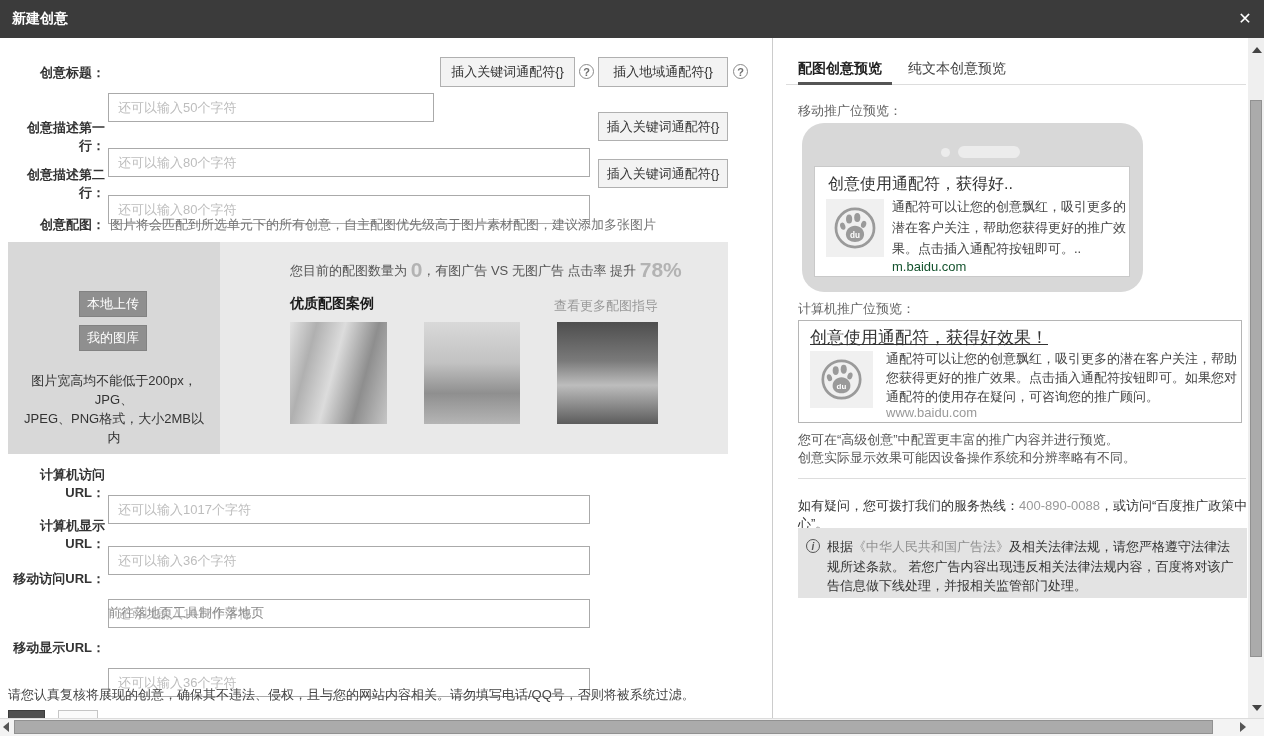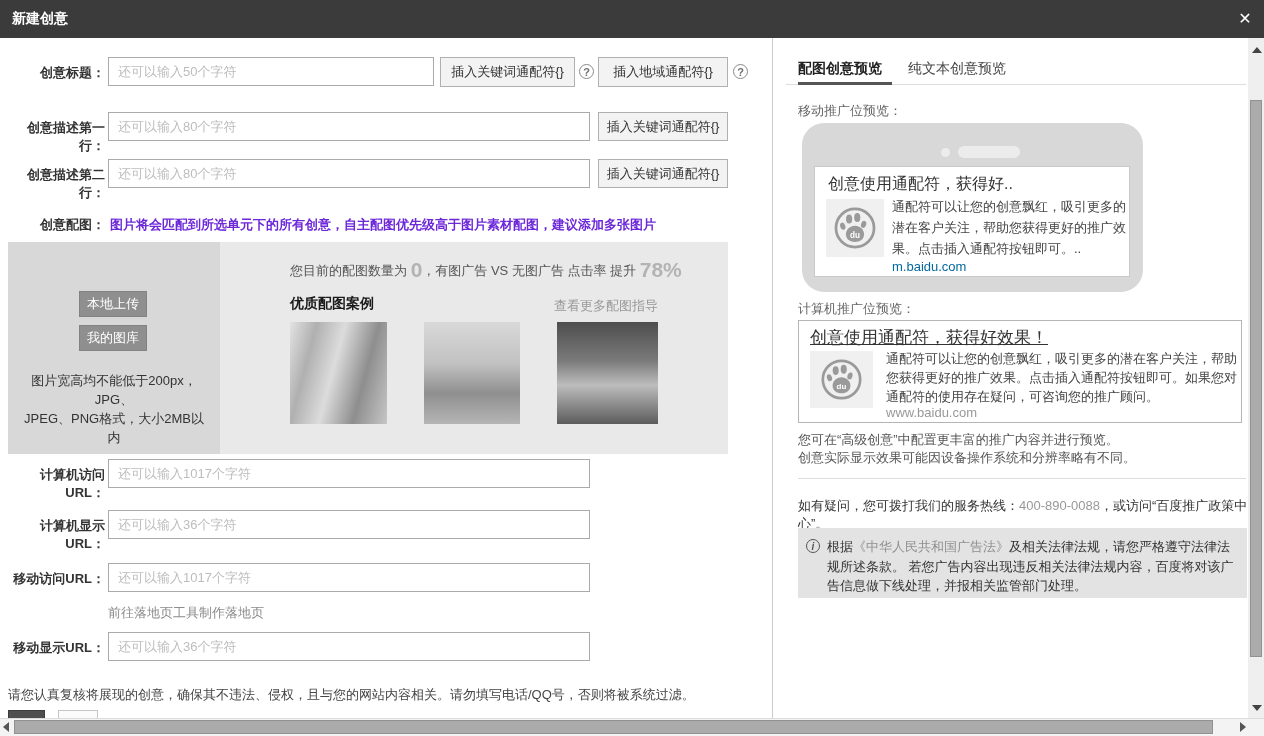--- a/index.html
+++ b/index.html
@@ -6,27 +6,27 @@
   *{box-sizing:border-box;}
   .screen{position:relative;width:1264px;height:736px;overflow:hidden;background:#fff;
           font-family:"Liberation Sans","DejaVu Sans",sans-serif;color:#333;}
   
   .hdr{position:absolute;left:0;top:0;width:1264px;height:38px;background:#3b3b3b;}
   .hdr-title{position:absolute;left:12px;top:10px;font-size:14px;font-weight:bold;color:#fff;}
   .hdr-close{position:absolute;right:8px;top:8px;width:22px;height:22px;color:#fff;font-size:16px;
              font-weight:bold;text-align:center;line-height:22px;cursor:pointer;}
   
   .fld{position:absolute;left:4px;width:101px;text-align:right;font-size:13px;font-weight:bold;color:#333;}
-  .inp{position:absolute;height:29px;border:1px solid #aaa;background:#fff;padding:0 9px;font-size:13px;color:#333;}
+  .inp{position:absolute;height:29px;border:1px solid #aaa;background:#fff;padding:0 9px;font-size:13px;color:#333;margin-top:36px;}
   .inp::placeholder{color:#bdbdbd;}
   .wbtn{position:absolute;height:30px;background:#f3f3f3;border:1px solid #b0b0b0;font-size:13px;color:#333;
         text-align:center;cursor:pointer;padding:0;}
   .help{position:absolute;width:15px;height:15px;border:1px solid #8a8a8a;border-radius:50%;color:#6f6f6f;
         font-size:11px;font-weight:bold;text-align:center;line-height:14px;cursor:pointer;}
-  .hint{position:absolute;font-size:13px;color:#6d28d9;font-weight:bold;}
+  .hint{position:absolute;font-size:13px;color:#737373;}
   
   .up-area{position:absolute;left:8px;top:242px;width:720px;height:212px;background:#e9e9e9;}
   .up-left{position:absolute;left:8px;top:242px;width:212px;height:212px;background:#d8d8d8;}
   .gbtn{position:absolute;width:68px;height:26px;background:#8f8f8f;border:1px solid #828282;color:#fff;
         font-size:13px;text-align:center;cursor:pointer;padding:0;}
   .req{position:absolute;left:18px;top:372px;width:192px;text-align:center;font-size:13px;color:#333;line-height:1.45;}
   .cnt{position:absolute;left:290px;top:258px;font-size:13px;color:#555;}
   .cnt .big{font-size:21px;color:#b3b3b3;font-weight:bold;vertical-align:-2px;}
   .ex-title{position:absolute;left:290px;top:295px;font-size:14px;font-weight:bold;color:#1a1a1a;}
   .ex-more{position:absolute;left:554px;top:297px;font-size:13px;color:#999;cursor:pointer;}
@@ -48,21 +48,21 @@
   .tabul{position:absolute;left:798px;top:82px;width:94px;height:3px;background:#555;}
   .seclbl{position:absolute;font-size:13px;color:#666;}
   .phone{position:absolute;left:802px;top:123px;width:341px;height:169px;background:#d8d8d8;border-radius:22px;}
   .spk-dot{position:absolute;left:941px;top:148px;width:9px;height:9px;border-radius:50%;background:#ececec;}
   .spk-bar{position:absolute;left:958px;top:146px;width:62px;height:12px;border-radius:6px;background:#ececec;}
   .mcard{position:absolute;left:814px;top:166px;width:316px;height:111px;background:#fff;border:1px solid #c9c9c9;}
   .mcard-title{position:absolute;left:828px;top:174px;font-size:16px;color:#333;text-align:right;}
   .logo-box{position:absolute;background:#f0f0f0;}
   .mlogo{left:826px;top:199px;width:58px;height:58px;}
   .mbody{position:absolute;left:892px;top:197px;width:234px;font-size:13px;line-height:1.6;color:#444;}
-  .murl{position:absolute;left:892px;top:259px;font-size:13px;color:#0369a1;}
+  .murl{position:absolute;left:892px;top:259px;font-size:13px;color:#14532d;}
   .pcbox{position:absolute;left:798px;top:320px;width:444px;height:103px;background:#fff;border:1px solid #b5b5b5;}
   .pcbox-title{position:absolute;left:810px;top:326px;font-size:17px;color:#333;text-decoration:underline;cursor:pointer;}
   .pclogo{left:810px;top:351px;width:63px;height:57px;}
   .pcbody{position:absolute;left:886px;top:349px;width:352px;font-size:13px;line-height:1.48;color:#444;}
   .pcurl{position:absolute;left:886px;top:405px;font-size:13px;color:#999;}
   .pnote{position:absolute;left:798px;font-size:13px;color:#555;}
   .hr2{position:absolute;left:798px;top:478px;width:448px;height:1px;background:#ddd;}
   .hotline{position:absolute;left:798px;top:497px;font-size:13px;color:#333;}
   .hotline .num{color:#999;}
   .legal{position:absolute;left:798px;top:528px;width:449px;height:70px;background:#e3e3e3;

